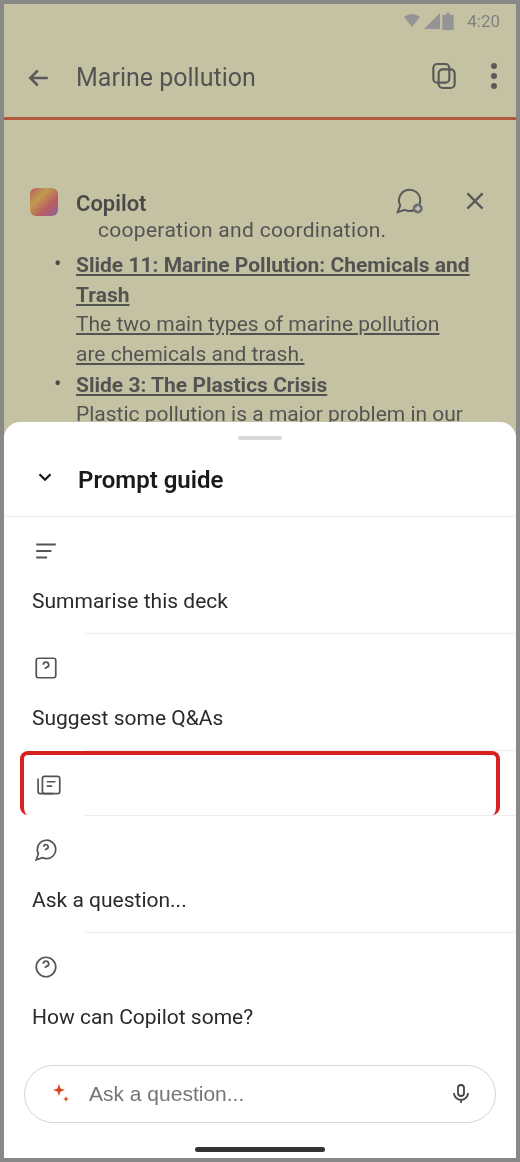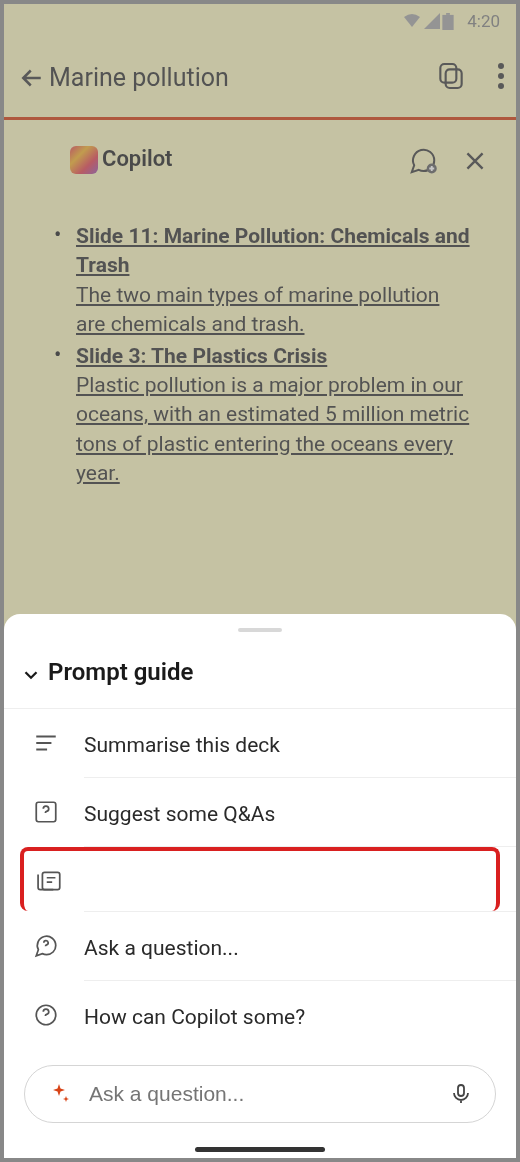--- a/index.html
+++ b/index.html
@@ -25,34 +25,34 @@
       padding: 0 16px;
       font-size: 17px;
       color: #888;
       gap: 3px;
     }
     .status-icons { display: flex; align-items: center; gap: 2px; margin-right: 10px; }
     .app-header {
       height: 82px;
       display: flex;
       align-items: center;
-      padding: 0 11px;
+      padding: 0 18px;
+      gap: 20px;
       border-bottom: 3px solid #d84316;
     }
     .back-arrow { width: 34px; height: 34px; display: flex; align-items: center; justify-content: center; }
     .app-title { font-size: 25px; color: #3a3a3a; flex: 1; font-weight: 400; }
     .header-icons { display: flex; align-items: center; gap: 30px; }
     .copilot-header {
       height: 70px;
       display: flex;
-      align-items: flex-start;
+      align-items: flex-end;
       padding: 0 26px;
-      gap: 4px;
+      gap: 18px;
       margin-top: 26px;
-      margin-left: 40px;
     }
     .copilot-logo {
       width: 28px; height: 28px;
       background: linear-gradient(135deg, #e74856, #f7b731, #e74856, #9b59b6);
       border-radius: 6px;
       position: relative;
     }
     .copilot-title { font-size: 22px; font-weight: 600; color: #2a2a2a; flex: 1; }
     .chat-icon, .close-icon { width: 30px; height: 30px; display: flex; align-items: center; justify-content: center; }
     .content-area {
@@ -88,35 +88,36 @@
       padding-top: 14px;
     }
     .sheet-handle {
       width: 44px; height: 4px;
       background: #d8d8d8;
       border-radius: 3px;
       margin: 0 auto 18px;
     }
     .prompt-guide-header {
       display: flex;
-      align-items: flex-end;
-      gap: 6px;
-      padding: 8px 16px 22px;
+      align-items: flex-start;
+      gap: 22px;
+      padding: 8px 30px 22px;
     }
     .prompt-guide-title { font-size: 24px; font-weight: 600; color: #1a1a1a; }
     .chevron-down { width: 22px; height: 22px; }
     .menu-list { }
     .menu-item {
       display: flex;
-      align-items: flex-end;
+      align-items: flex-start;
       gap: 24px;
       padding: 20px 28px;
       font-size: 21px;
       color: #2a2a2a;
       border-bottom: 1px solid #eee;
+      flex-direction: column;
     }
     .menu-item:last-of-type { border-bottom: none; }
     .menu-icon { width: 28px; height: 28px; flex-shrink: 0; display: flex; align-items: center; justify-content: center; }
     .menu-item.highlighted {
       border: 4px solid #d92020;
       border-radius: 8px;
       margin: 0 16px;
       padding: 16px 12px;
     }
     .input-row {
@@ -201,20 +202,21 @@
         </svg>
     </div>
     <div class="close-icon" style="margin-left:18px">
       <svg width="26" height="26" viewBox="0 0 24 24" stroke="#444" stroke-width="2.2">
           <path d="M5 5l14 14M19 5L5 19"></path>
         </svg>
     </div>
   </div>
 
   <div class="content-area">
+    <div class="partial-text">cooperation and coordination.</div>
     <ul class="slide-list">
       <li class="slide-item">
         <div class="slide-title">Slide 11: Marine Pollution: Chemicals and Trash</div>
         <div class="slide-desc">The two main types of marine pollution are chemicals and trash.</div>
       </li>
       <li class="slide-item">
         <div class="slide-title">Slide 3: The Plastics Crisis</div>
         <div class="slide-desc">Plastic pollution is a major problem in our oceans, with an estimated 5 million metric tons of plastic entering the oceans every year.</div>
       </li>
     </ul>

